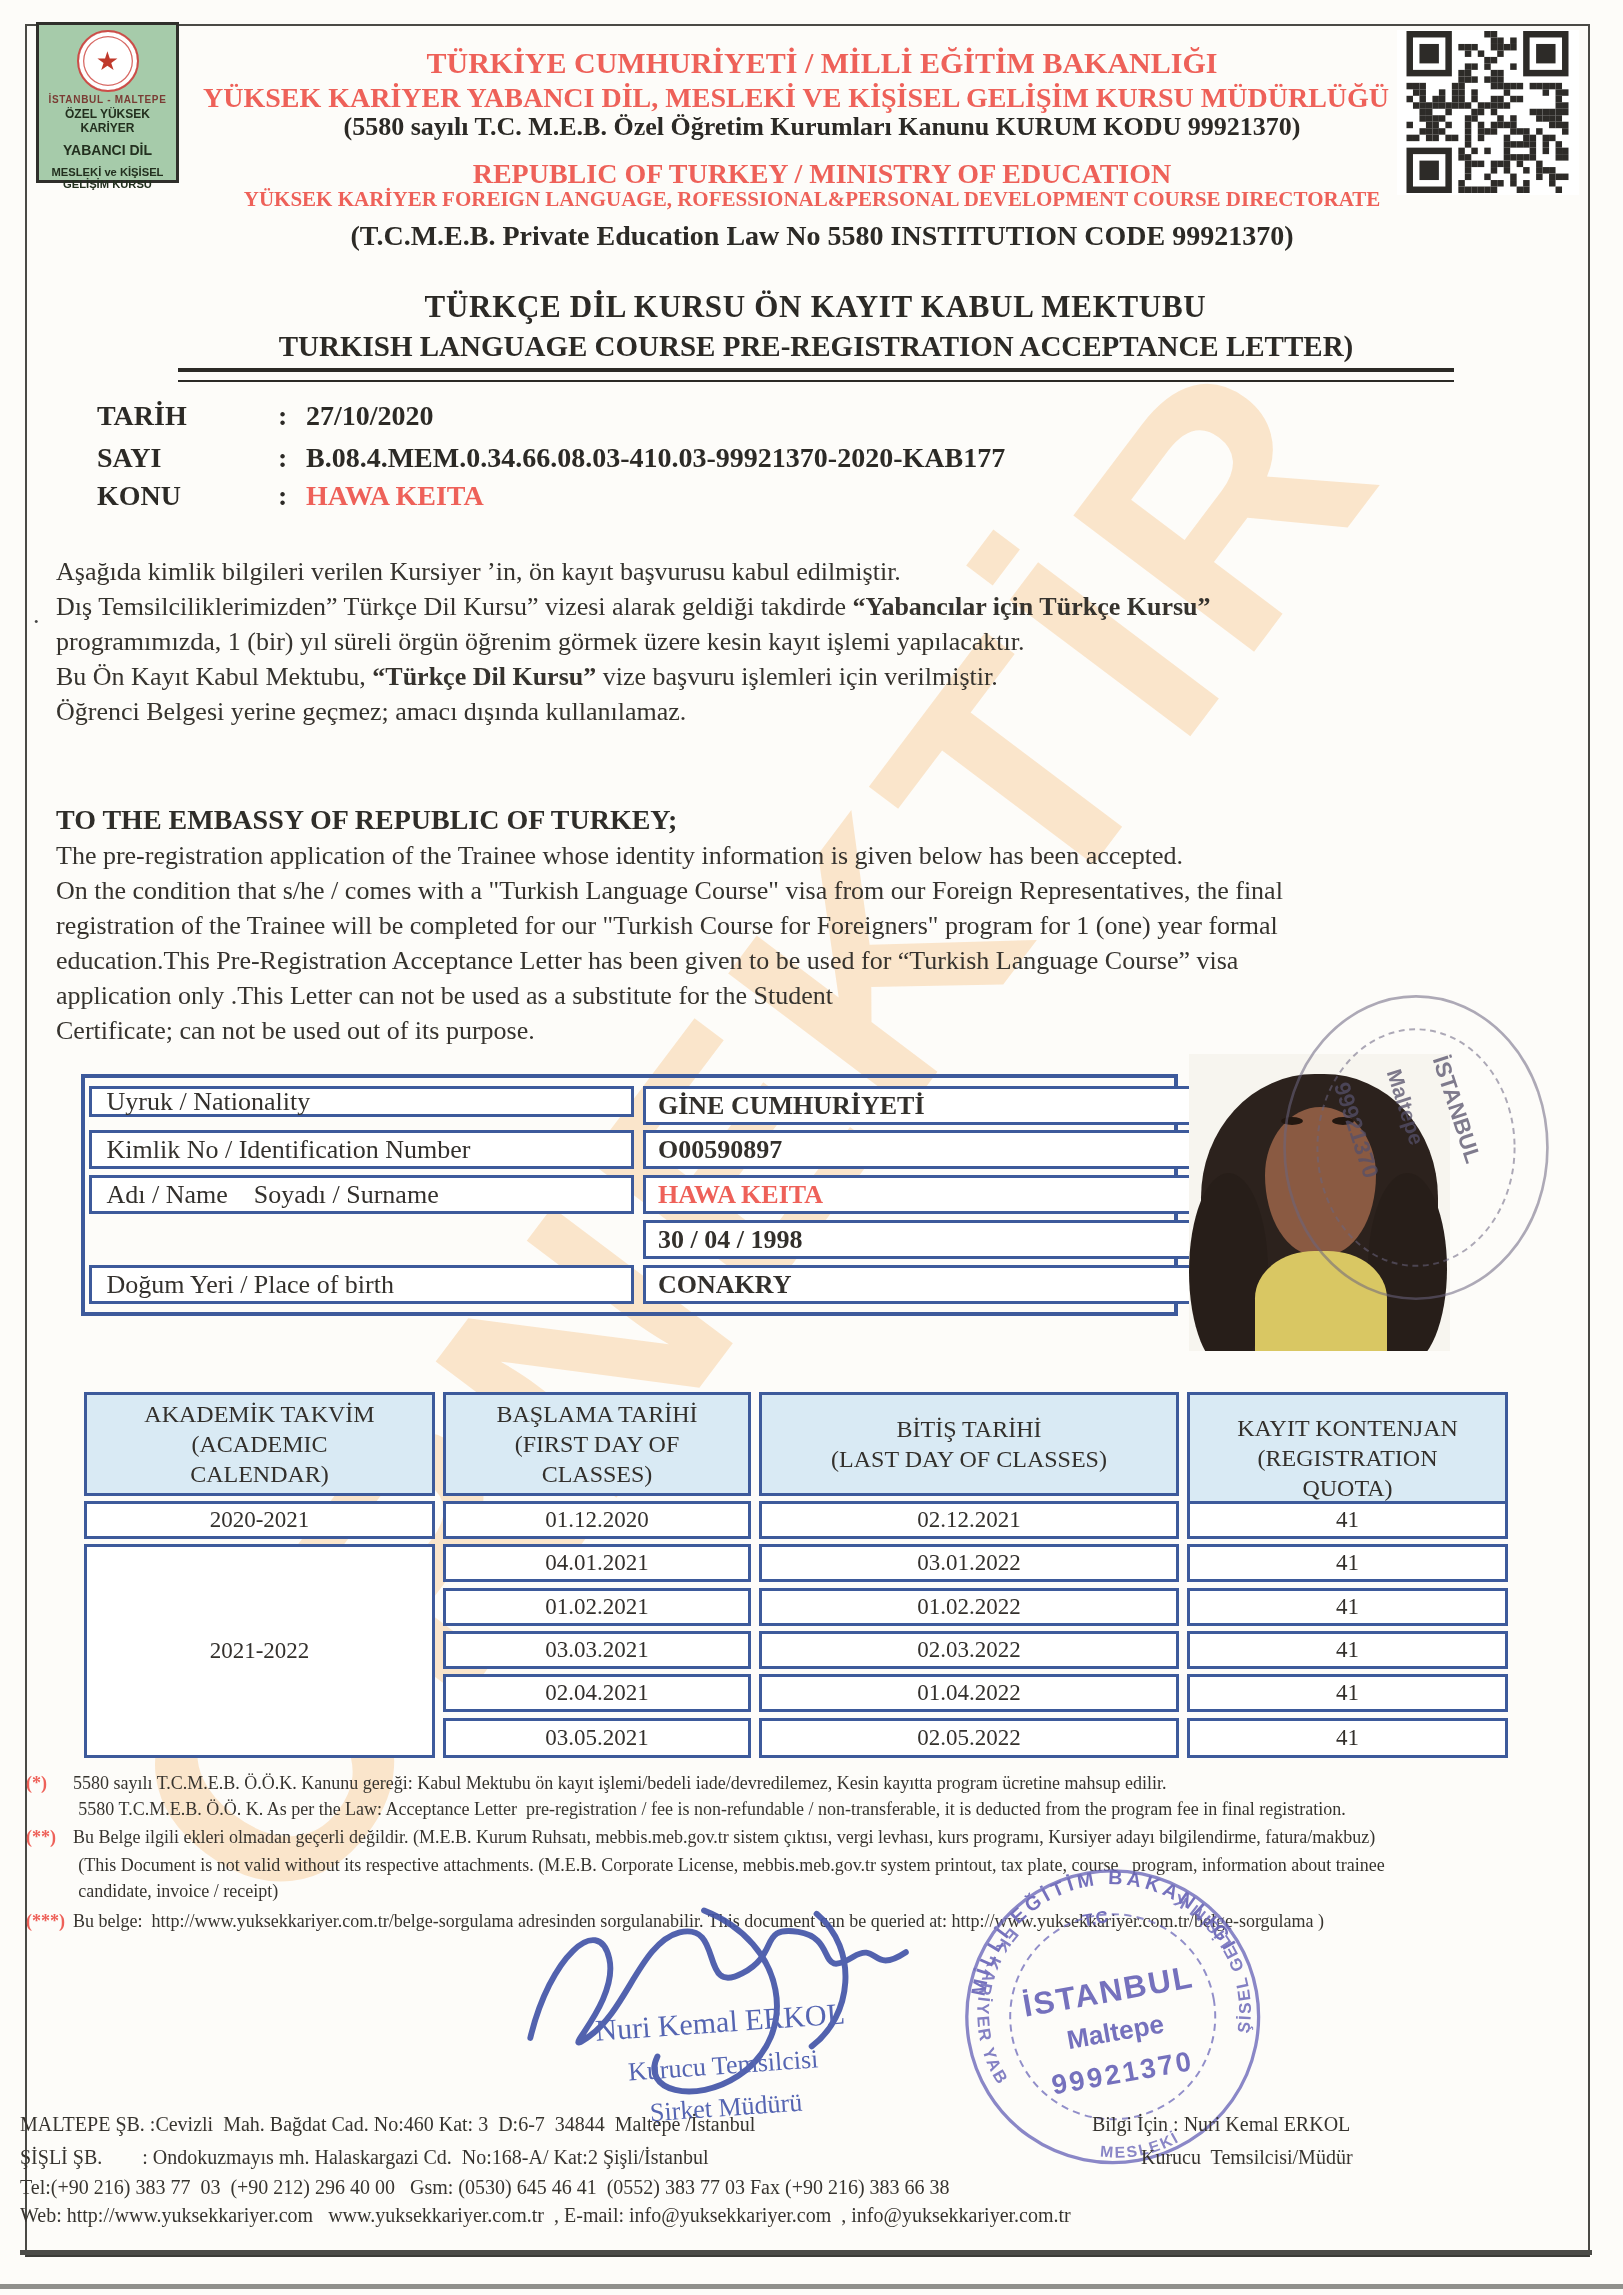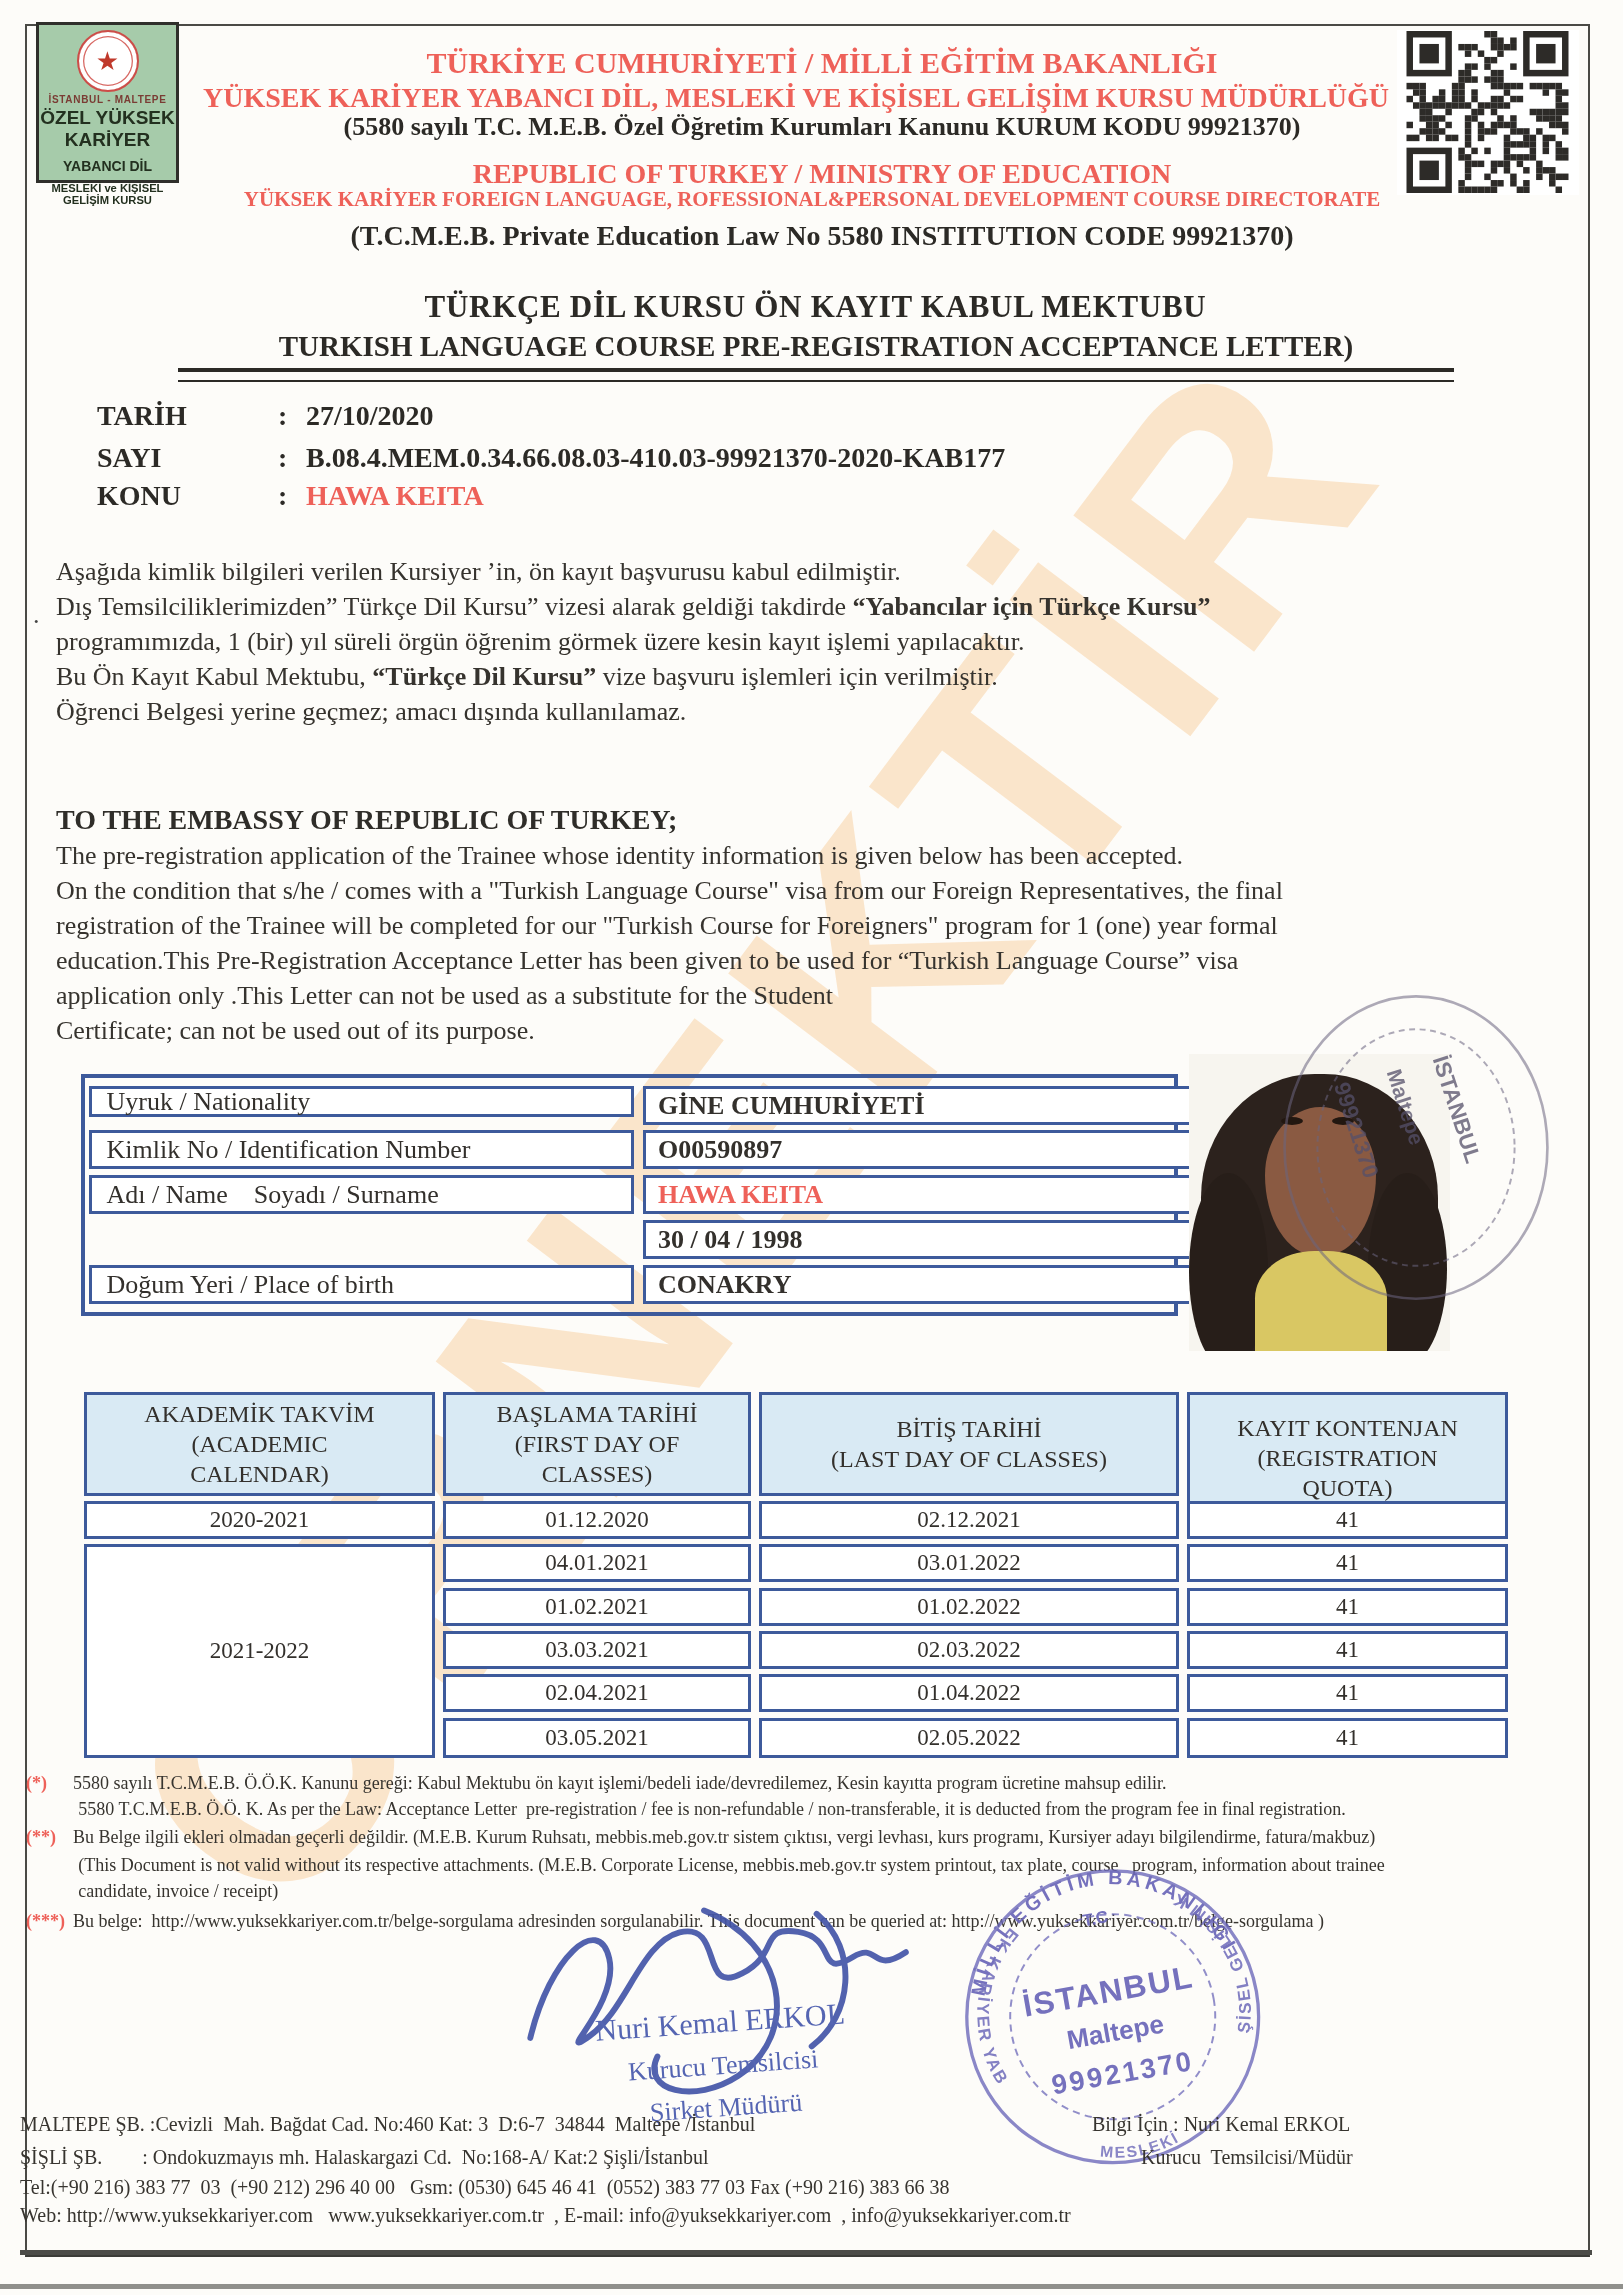--- a/index.html
+++ b/index.html
@@ -18,21 +18,21 @@
     font-family:"Liberation Sans","DejaVu Sans",sans-serif;font-weight:bold;
     font-size:329px;letter-spacing:14.5px;color:var(--watermark,#f7c182);opacity:.38;white-space:nowrap;}
 
   .logo{position:absolute;left:36px;top:22px;width:143px;height:161px;background:var(--logo-green,#a6cbaa);
     border:3.3px solid #2f2f2b;box-sizing:border-box;text-align:center;font-family:"Liberation Sans",sans-serif;}
   .emblem{width:58px;height:58px;margin:5.3px auto 1.3px;background:#fff;border-radius:50%;
     border:2px solid #cc4d48;box-shadow:inset 0 0 0 4px #fff, inset 0 0 0 5.3px #d86b66;
     display:flex;align-items:center;justify-content:center;}
   .emblem span{color:#c0392b;font-size:26px;line-height:1;}
   .logo-loc{font-size:10px;font-weight:bold;color:#7a3c34;letter-spacing:0.7px;margin-top:1.3px;}
-  .logo-l1{font-size:19px;font-weight:bold;color:#23301f;margin-top:2.6px;}
+  .logo-l1{font-size:12px;font-weight:bold;color:#23301f;margin-top:2.6px;}
   .logo-l2{font-size:14px;font-weight:bold;color:#23301f;margin-top:6.6px;}
   .logo-l3{font-size:11.2px;font-weight:bold;color:#23301f;margin-top:8px;}
 
   .qr{position:absolute;left:1397px;top:30px;width:179px;height:162px;background:#fff;padding:1.3px;}
   .qr svg{width:100%;height:100%;}
 
   .hline{position:absolute;left:197px;width:1250px;text-align:center;font-weight:bold;}
   .hl-red{color:var(--accent-red,#ee6159);}
   .hl-blk{color:#2c2a26;}
 

